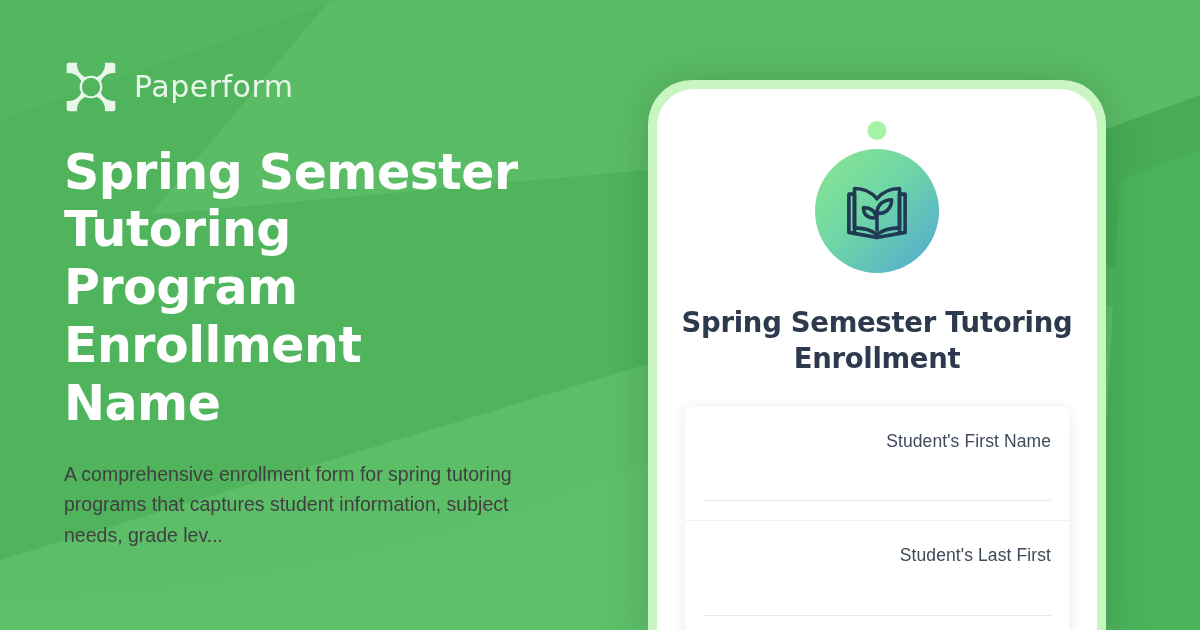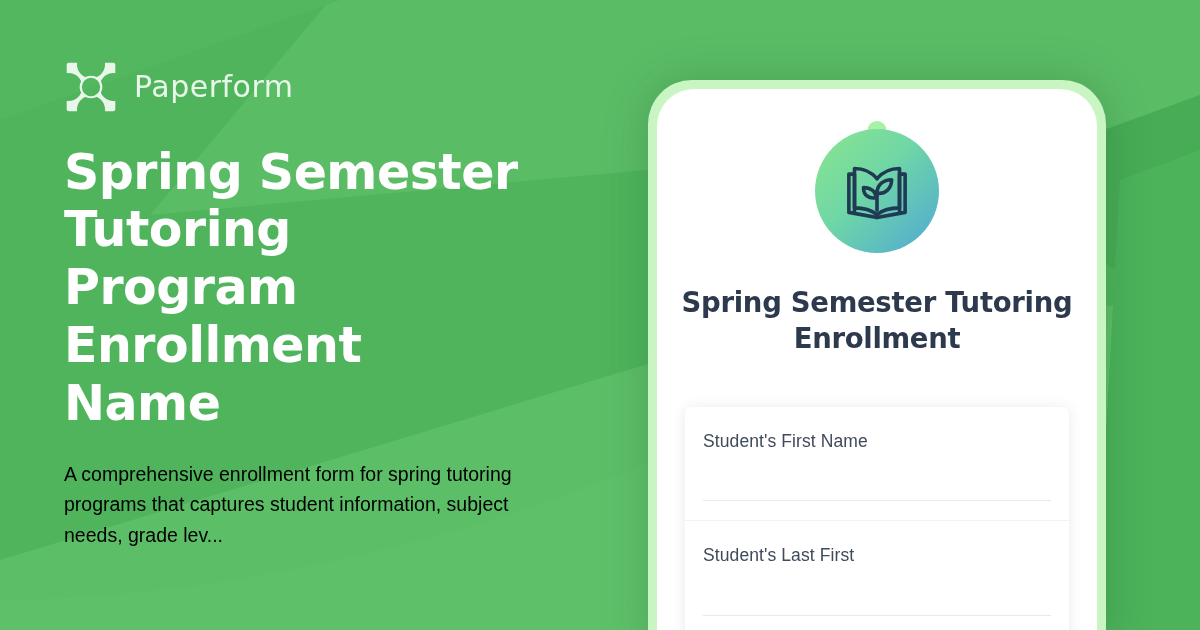--- a/index.html
+++ b/index.html
@@ -49,21 +49,21 @@
     color:#FFFFFF;
     letter-spacing:-0.5px;
     margin-bottom:26px;
     max-width:470px;
   }
 
   .subhead {
     font-family:"Liberation Sans", sans-serif;
     font-size:19.5px;
     line-height:1.57;
-    color:#000000;
+    color:#404040;
     max-width:455px;
   }
 
   
   .phone-wrap {
     position:absolute;
     left:648px; top:80px;
     width:458px; height:570px;
     z-index:6;
   }
@@ -86,21 +86,21 @@
     left:50%; top:32px;
     transform:translateX(-50%);
     width:19px; height:19px;
     border-radius:50%;
     background:#A6F2A8;
   }
 
   .form-hero {
     position:absolute;
     left:0; right:0; top:0;
-    padding-top:40px;
+    padding-top:60px;
     display:flex; flex-direction:column; align-items:center;
   }
 
   .form-avatar {
     width:124px; height:124px;
     border-radius:50%;
     background:linear-gradient(135deg,#8BE68E 0%,#6FD6A6 45%,#4FA8D6 100%);
     display:flex; align-items:center; justify-content:center;
   }
   .form-avatar svg { width:72px; height:72px; display:block; }
@@ -123,20 +123,21 @@
     background:#FFFFFF;
     border-radius:6px 6px 0 0;
     box-shadow:0 1px 14px rgba(40,60,80,0.11);
   }
 
   .field {
     padding:24px 18px 0 18px;
     height:114px;
     border-bottom:1px solid #F0F2F4;
     position:relative;
+    text-align:right;
   }
   .field:last-child { border-bottom:none; }
   .field-label {
     font-family:"Liberation Sans", sans-serif;
     font-size:17.5px;
     color:#3F4A5A;
     letter-spacing:0.1px;
   }
   .field-underline {
     position:absolute;

